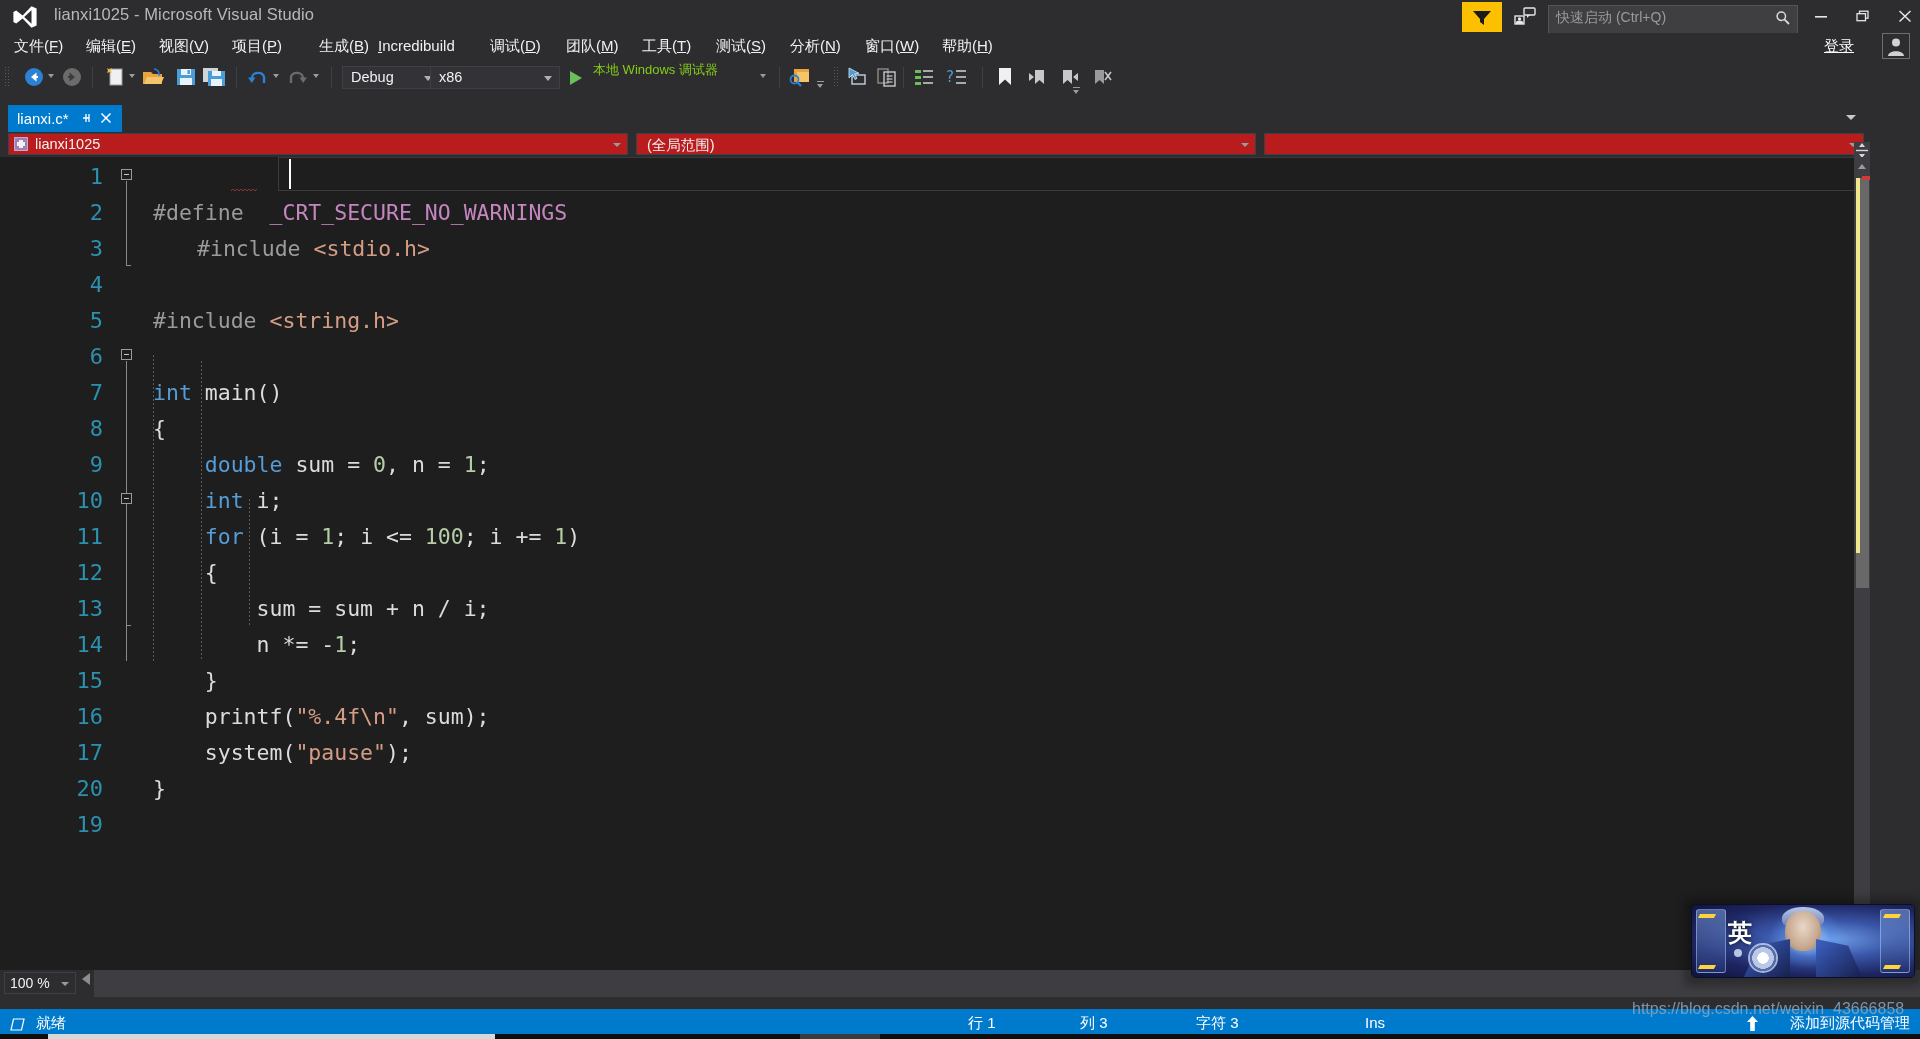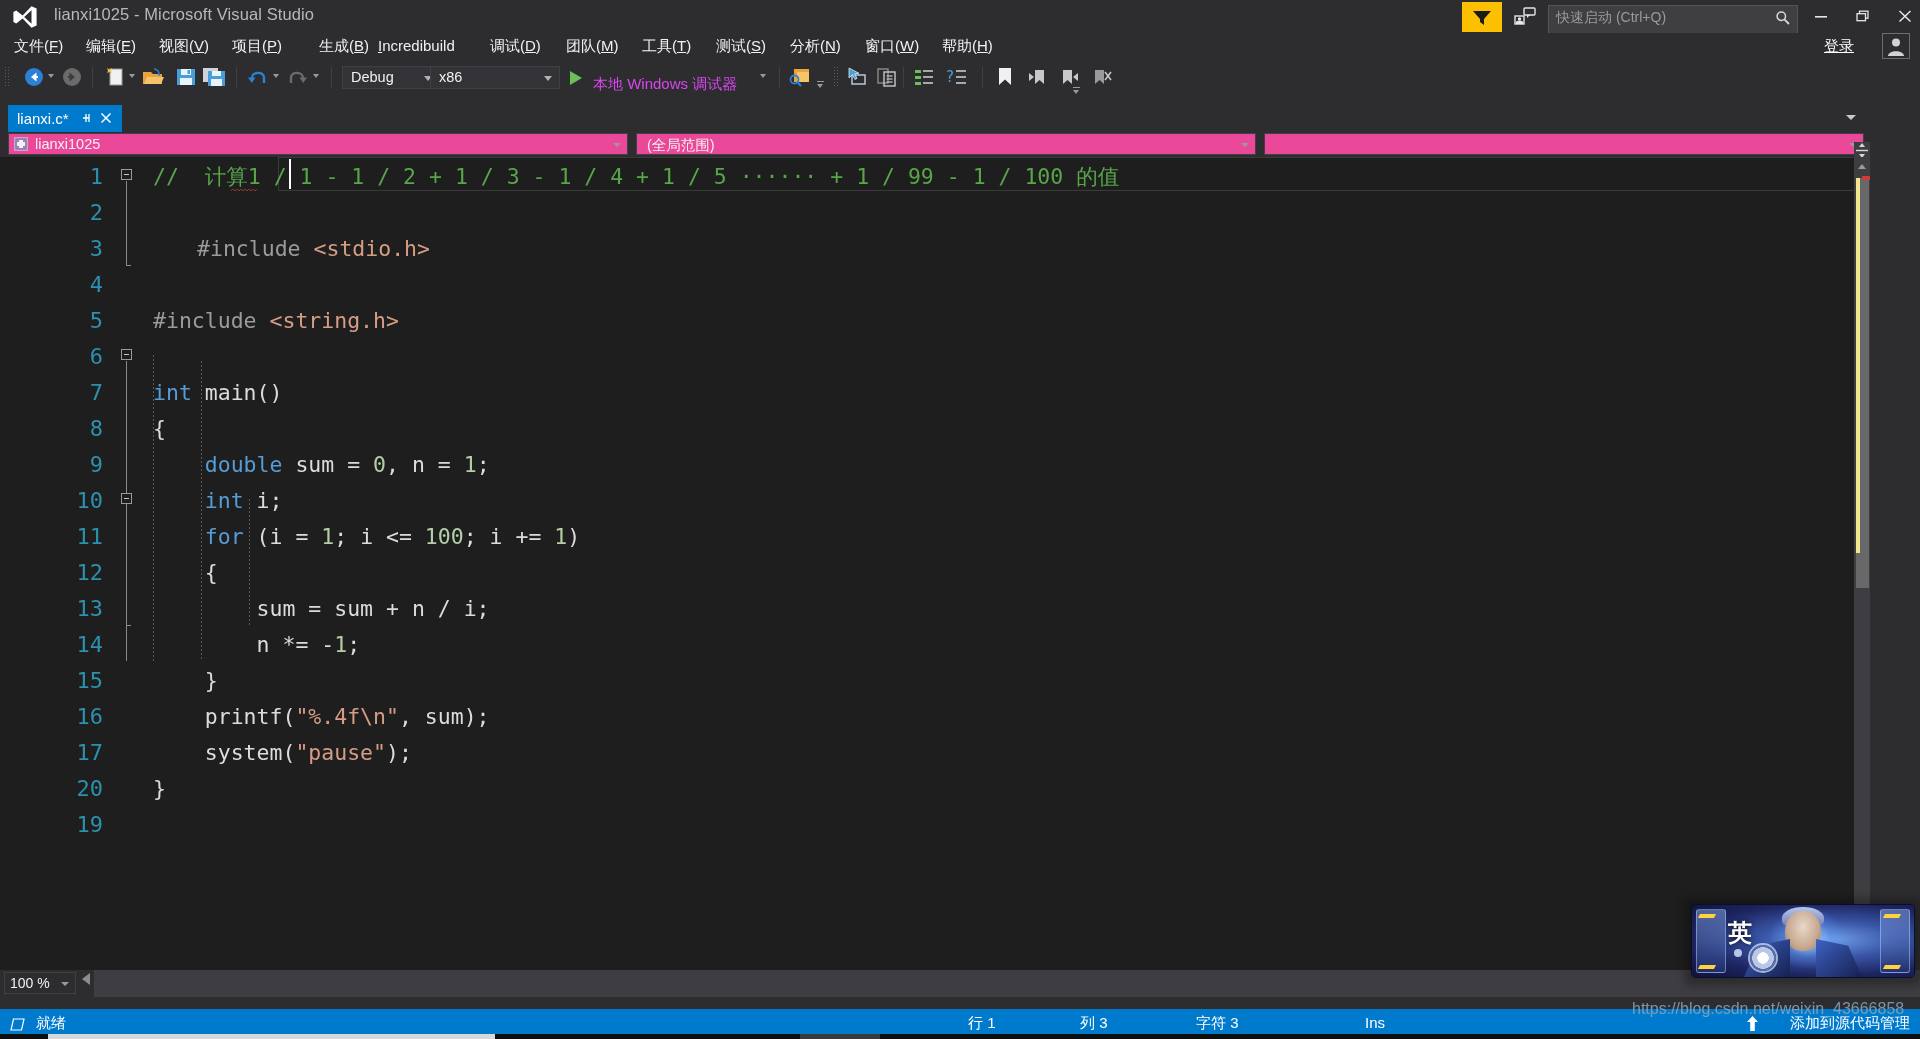--- a/index.html
+++ b/index.html
@@ -109,22 +109,22 @@
     position: absolute; right: 7px; top: 9px; width: 0; height: 0;
     border-left: 4px solid transparent; border-right: 4px solid transparent;
     border-top: 5px solid #b0b0b0;
   }
   .run-play {
     position: absolute; left: 570px; top: 10px; width: 0; height: 0;
     border-top: 7px solid transparent; border-bottom: 7px solid transparent;
     border-left: 12px solid #6bbf59;
   }
   .run-label {
-    position: absolute; left: 593px; top: 14px;
-    font-size: 15px; color: #d946ef; white-space: nowrap;
+    position: absolute; left: 593px; top: 0;
+    font-size: 13px; color: #84cc16; white-space: nowrap;
   }
   .tb-overflow {
     position: absolute; top: 20px; width: 7px; height: 0;
     border-top: 1px solid #9a9a9a;
   }
   .tb-overflow:after {
     content: ''; position: absolute; left: 0px; top: 2px; width: 0; height: 0;
     border-left: 3.5px solid transparent; border-right: 3.5px solid transparent;
     border-top: 4px solid #9a9a9a;
   }
@@ -150,21 +150,21 @@
     border-top: 5px solid #c8c8c8;
   }
 
   
   .navbar {
     position: absolute; left: 0; top: 132px; width: 1870px; height: 25px;
     background: #2d2d30;
   }
   .navcombo {
     position: absolute; top: 1px; height: 22px;
-    background: #ec4899; border: 1px solid #3f3f46; box-sizing: border-box;
+    background: #b91c1c; border: 1px solid #3f3f46; box-sizing: border-box;
   }
   .navcombo .nc-icon { position: absolute; left: 5px; top: 3px; }
   .navcombo .nc-label {
     position: absolute; top: 2px;
     font-size: 14.5px; color: #f1f1f1; white-space: nowrap;
   }
   .navcombo .nc-arrow {
     position: absolute; right: 6px; top: 9px; width: 0; height: 0;
     border-left: 4px solid transparent; border-right: 4px solid transparent;
     border-top: 4px solid #9a9a9a;
@@ -743,21 +743,21 @@
 
     <div class="code-area" id="code-host">
       <div class="caret-line-box"></div>
       <div class="caret"></div>
 
       <div class="indent-guide" style="left:14px; top:198px; height:306px;"></div>
       <div class="indent-guide" style="left:62px; top:204px; height:300px;"></div>
       <div class="indent-guide" style="left:110px; top:342px; height:126px;"></div>
 
       <div class="squiggle" style="left:92px; top:31px; width:26px;"></div>
-    <div class="codeline" style="top: 2px;"><span class="c-comment">//  计算1 / 1 - 1 / 2 + 1 / 3 - 1 / 4 + 1 / 5 ······ + 1 / 99 - 1 / 100 的值</span></div>
+        <div class="codeline" style="top: 38px;"><span class="c-pp">#define  </span><span class="c-macro">_CRT_SECURE_NO_WARNINGS</span></div>
         <div class="codeline" style="top: 74px; margin-left: 44px;"><span class="c-pp">#include </span><span class="c-str">&lt;stdio.h&gt;</span></div>
         <div class="codeline" style="top: 146px;"><span class="c-pp">#include </span><span class="c-str">&lt;string.h&gt;</span></div>
         <div class="codeline" style="top: 182px;"></div>
         <div class="codeline" style="top: 218px;"><span class="c-kw">int</span><span class="c-plain"> main()</span></div>
         <div class="codeline" style="top: 254px;"><span class="c-brace">{</span></div>
         <div class="codeline" style="top: 290px;"><span class="c-plain">    </span><span class="c-kw">double</span><span class="c-plain"> sum = </span><span class="c-num">0</span><span class="c-plain">, n = </span><span class="c-num">1</span><span class="c-plain">;</span></div>
         <div class="codeline" style="top: 326px;"><span class="c-plain">    </span><span class="c-kw">int</span><span class="c-plain"> i;</span></div>
         <div class="codeline" style="top: 362px;"><span class="c-plain">    </span><span class="c-kw">for</span><span class="c-plain"> (i = </span><span class="c-num">1</span><span class="c-plain">; i &lt;= </span><span class="c-num">100</span><span class="c-plain">; i += </span><span class="c-num">1</span><span class="c-plain">)</span></div>
         <div class="codeline" style="top: 398px;"><span class="c-brace">    {</span></div>
         <div class="codeline" style="top: 434px;"><span class="c-plain">        sum = sum + n / i;</span></div>

